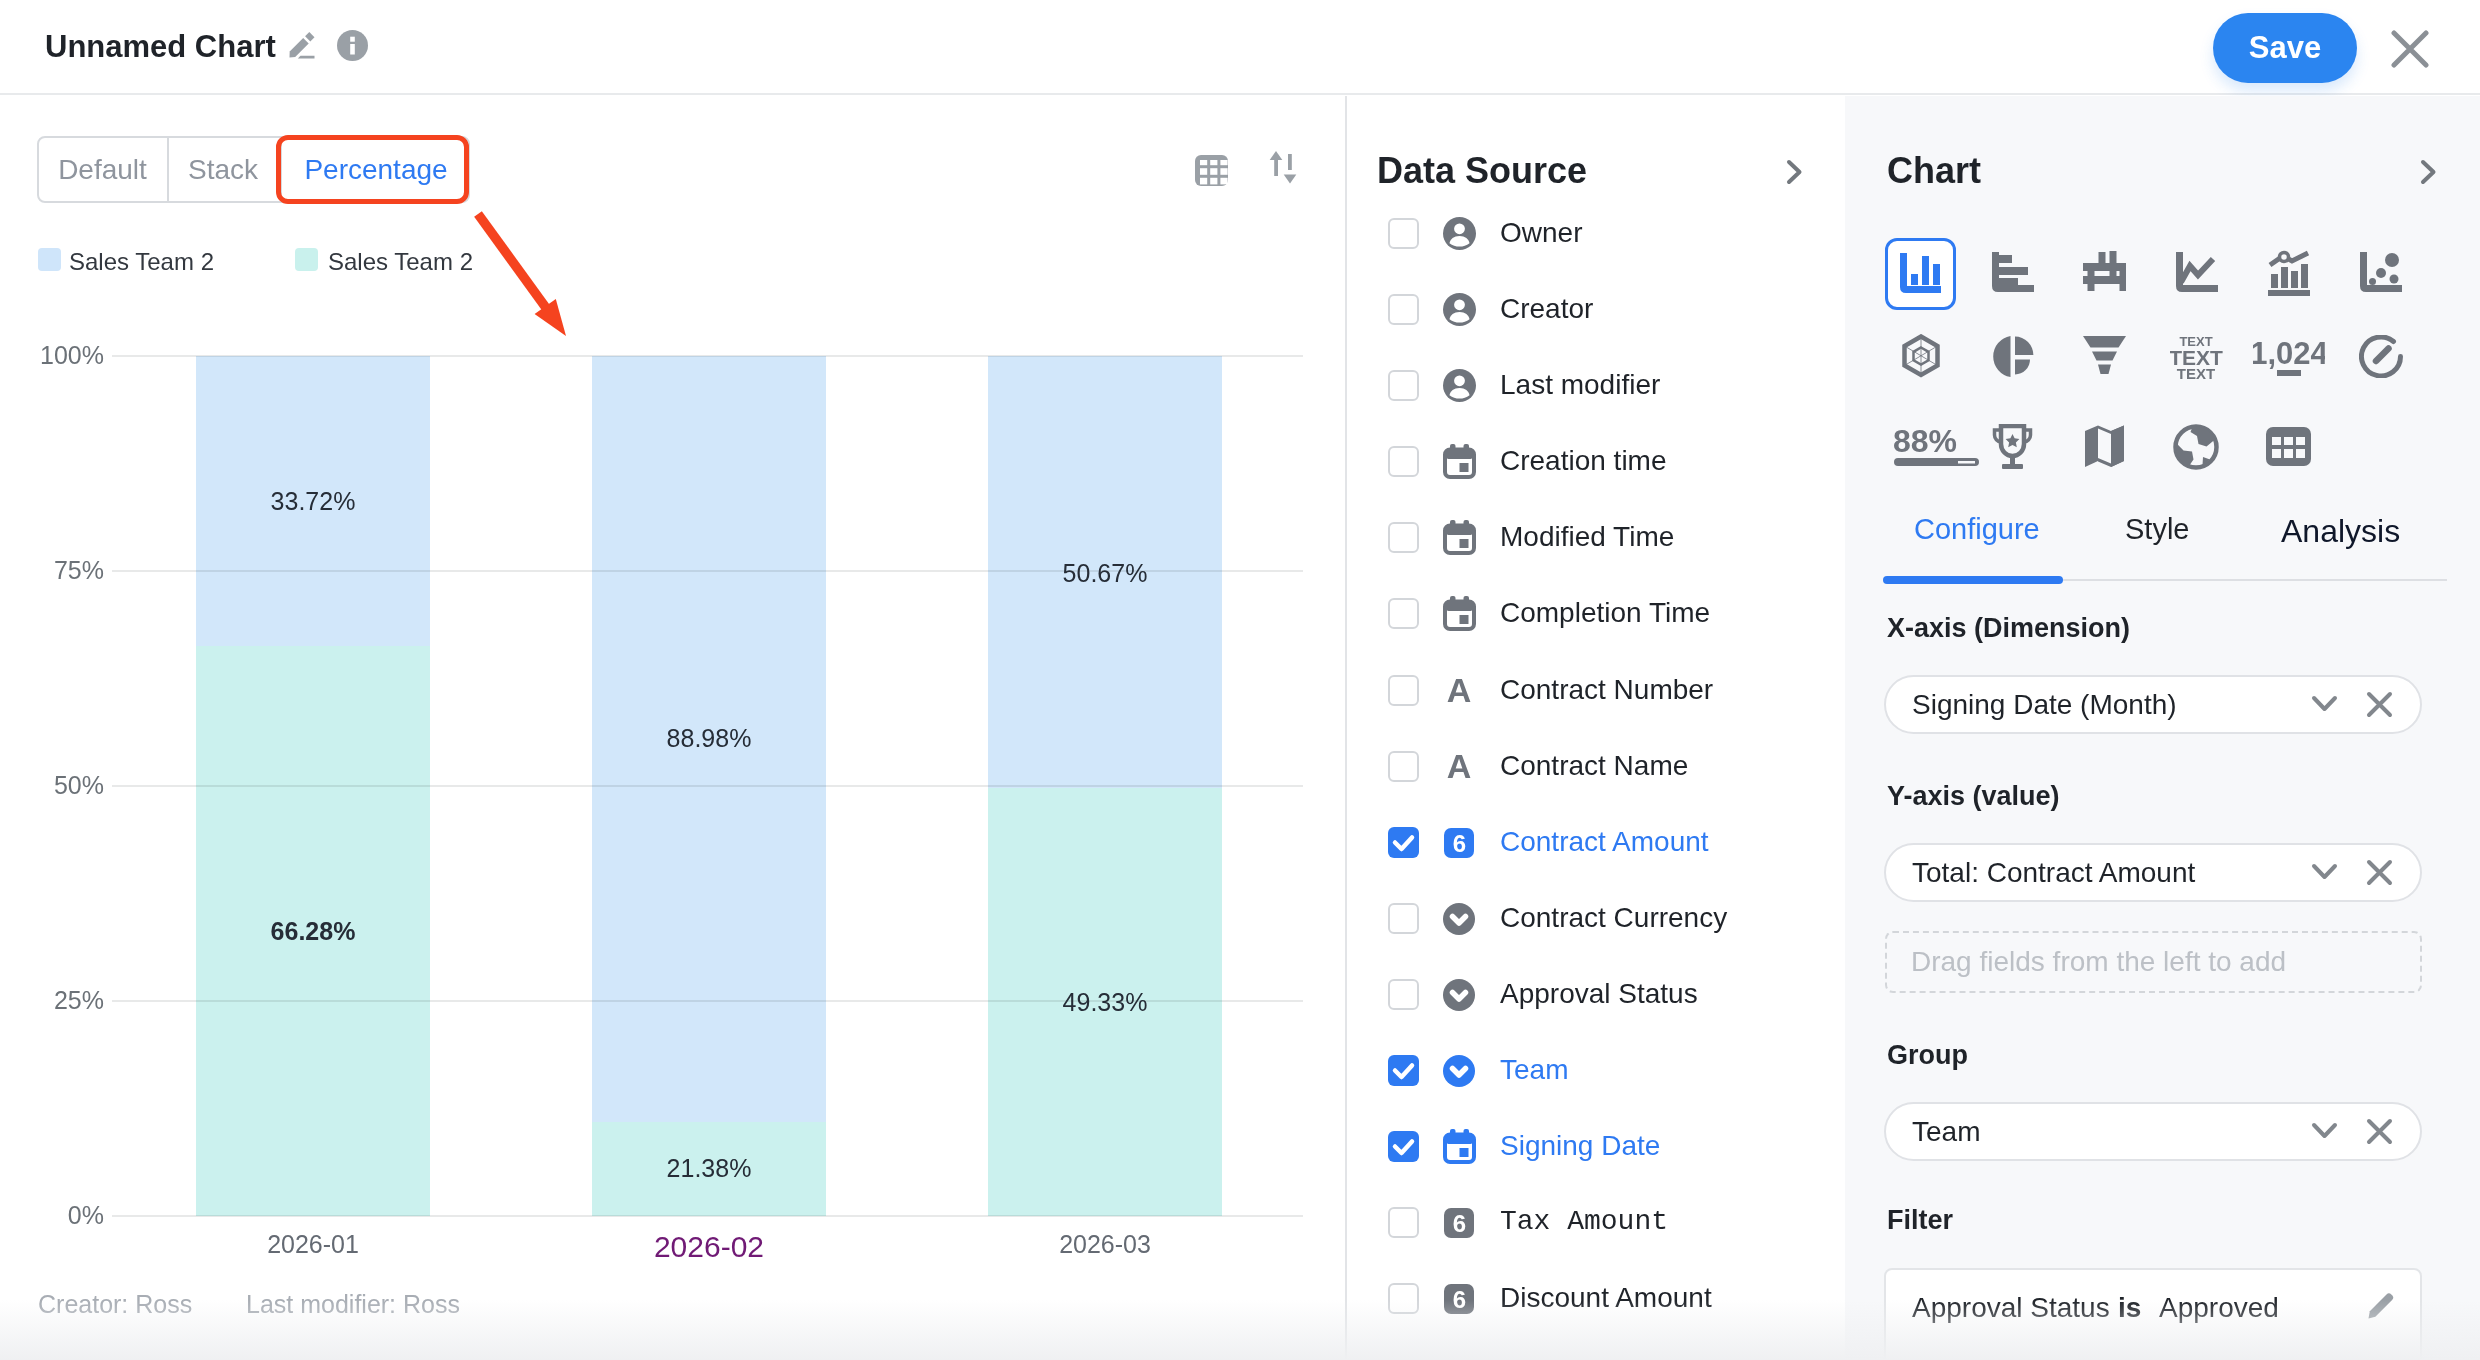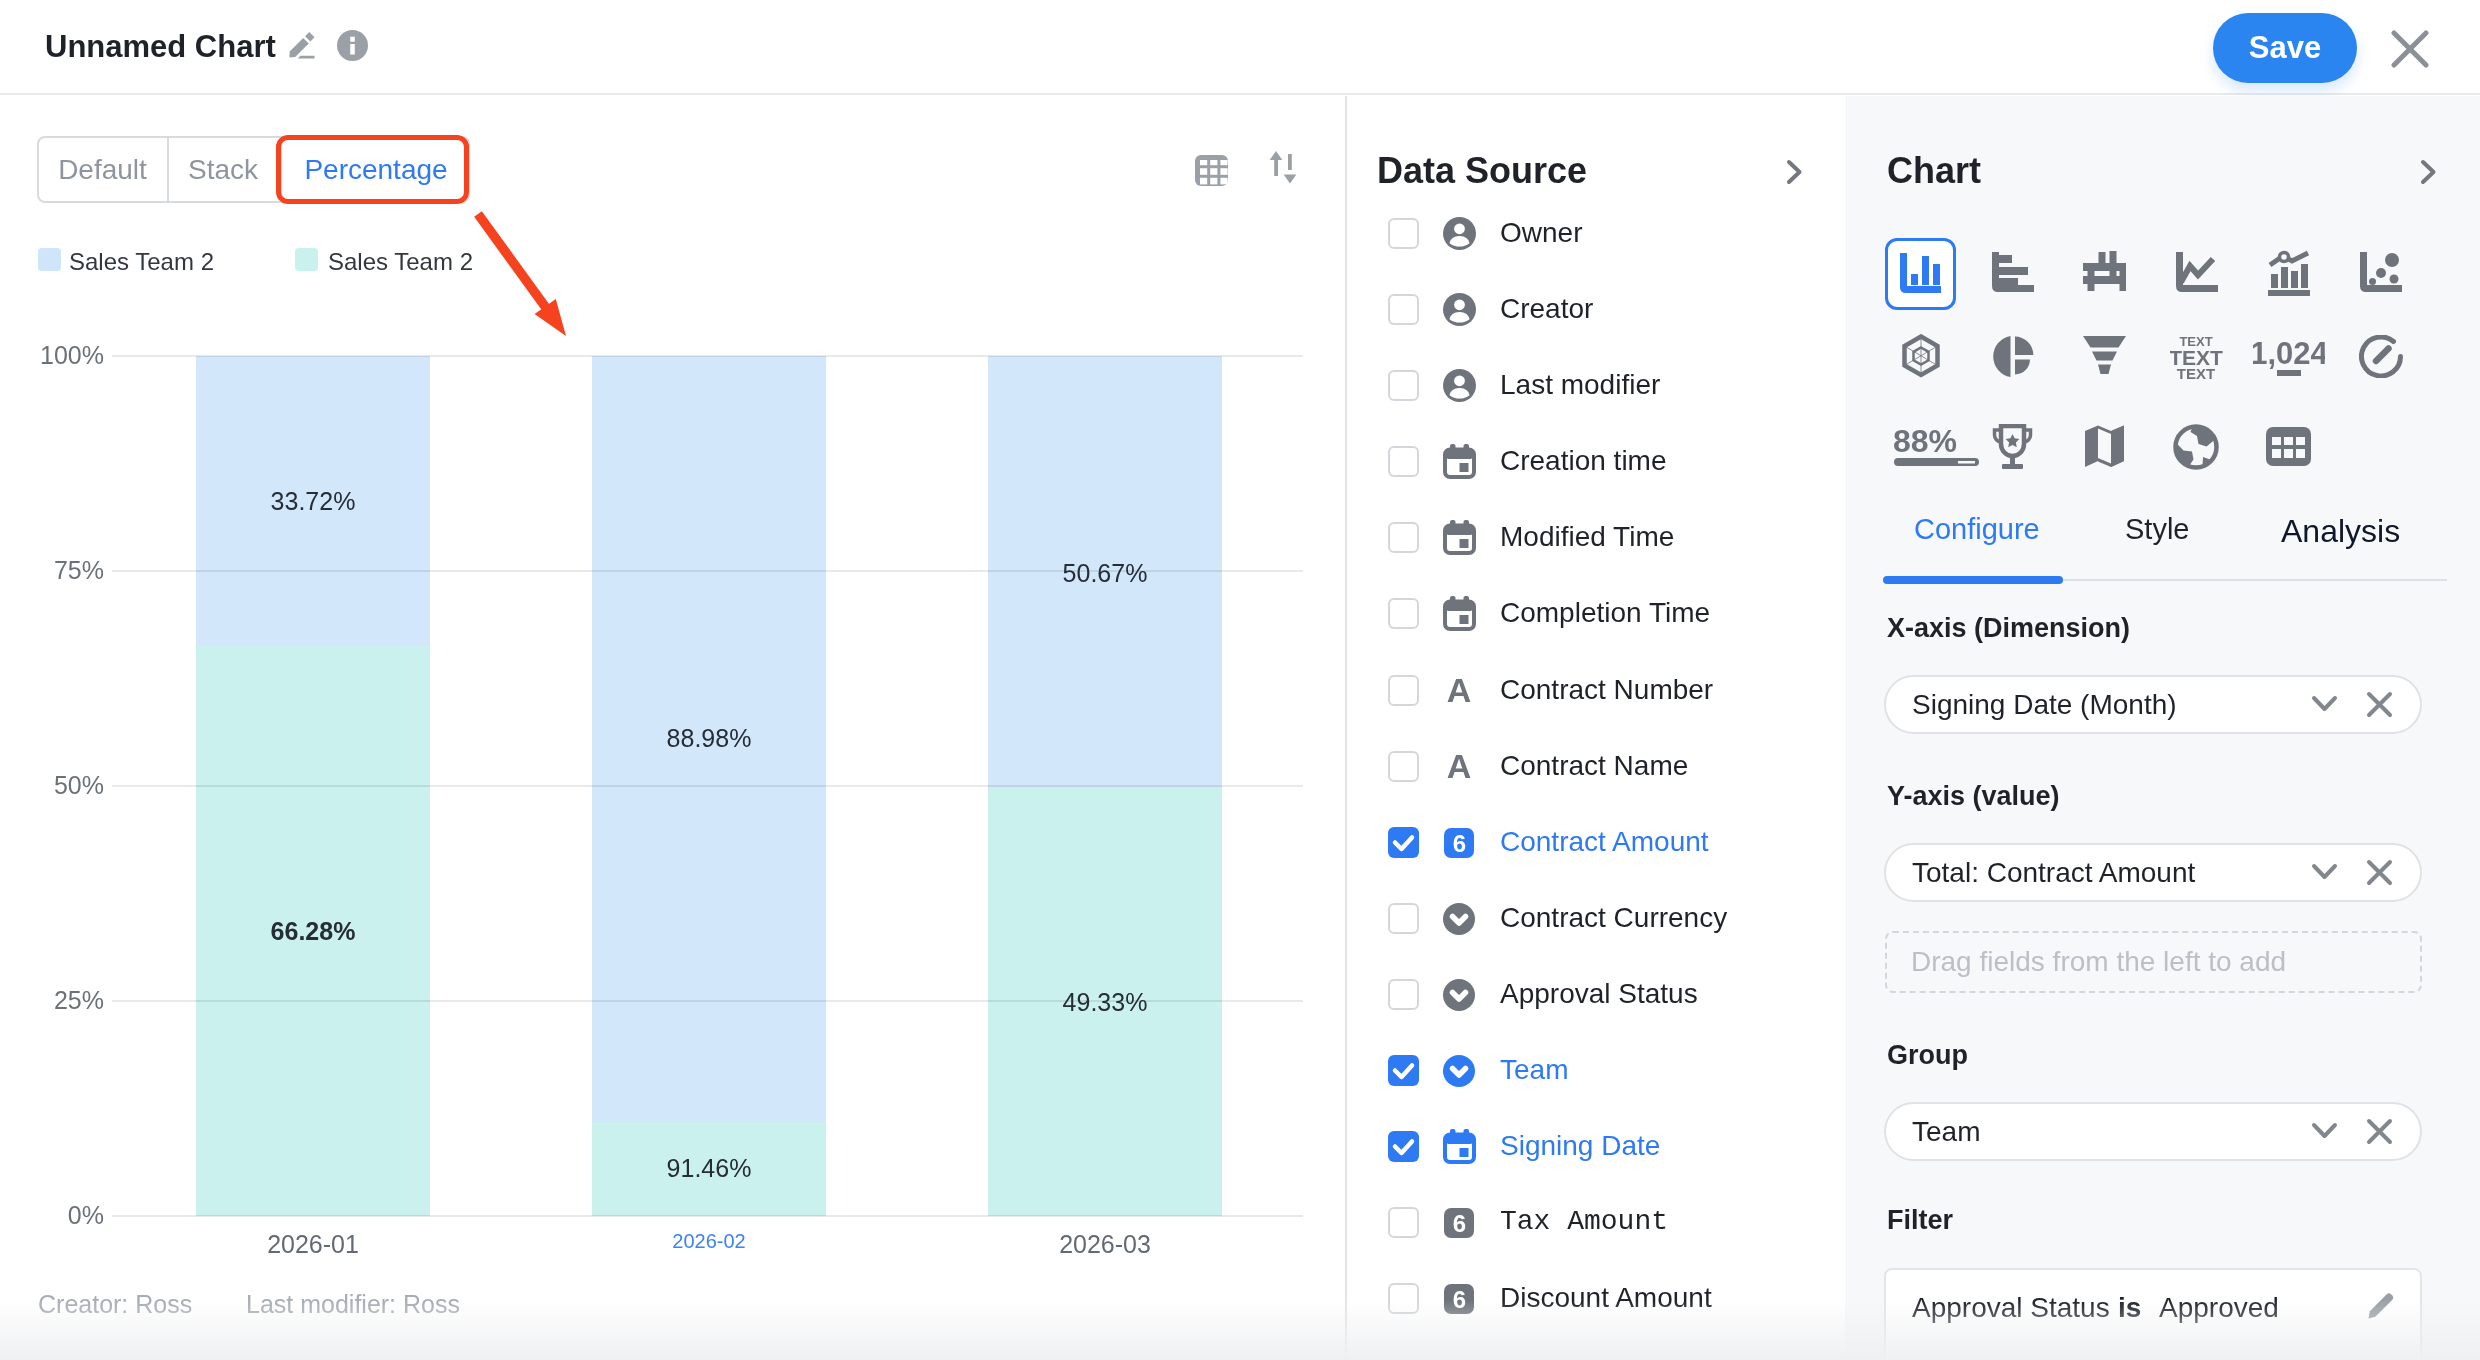--- a/index.html
+++ b/index.html
@@ -85,26 +85,26 @@
 
   <div class="abs" style="left:0px;top:341px;width:104px;font-size:25px;color:#6b7177;text-align:right;">100%</div>
   <div class="abs" style="left:0px;top:556px;width:104px;font-size:25px;color:#6b7177;text-align:right;">75%</div>
   <div class="abs" style="left:0px;top:771px;width:104px;font-size:25px;color:#6b7177;text-align:right;">50%</div>
   <div class="abs" style="left:0px;top:986px;width:104px;font-size:25px;color:#6b7177;text-align:right;">25%</div>
   <div class="abs" style="left:0px;top:1201px;width:104px;font-size:25px;color:#6b7177;text-align:right;">0%</div>
 
   <div class="abs" style="left:196px;top:487px;width:234px;text-align:center;font-size:25px;color:#262d37;">33.72%</div>
   <div class="abs" style="left:196px;top:917px;width:234px;text-align:center;font-size:25px;color:#262d37;font-weight:bold;">66.28%</div>
   <div class="abs" style="left:592px;top:724px;width:234px;text-align:center;font-size:25px;color:#262d37;">88.98%</div>
-  <div class="abs" style="left:592px;top:1154px;width:234px;text-align:center;font-size:25px;color:#262d37;">91.46%</div>
+  <div class="abs" style="left:592px;top:1154px;width:234px;text-align:center;font-size:25px;color:#262d37;">21.38%</div>
   <div class="abs" style="left:988px;top:559px;width:234px;text-align:center;font-size:25px;color:#262d37;">50.67%</div>
   <div class="abs" style="left:988px;top:988px;width:234px;text-align:center;font-size:25px;color:#262d37;">49.33%</div>
 
   <div class="abs" style="left:196px;top:1230px;width:234px;text-align:center;font-size:25px;color:#646a73;">2026-01</div>
-  <div class="abs" style="left:592px;top:1230px;width:234px;text-align:center;font-size:20px;color:#3b82f6;">2026-02</div>
+  <div class="abs" style="left:592px;top:1230px;width:234px;text-align:center;font-size:30px;color:#701a75;">2026-02</div>
   <div class="abs" style="left:988px;top:1230px;width:234px;text-align:center;font-size:25px;color:#646a73;">2026-03</div>
 
   <div class="abs" style="left:38px;top:1290px;font-size:25px;color:#a8adb4;">Creator: Ross</div>
   <div class="abs" style="left:246px;top:1290px;font-size:25px;color:#a8adb4;">Last modifier: Ross</div>
 
   <svg class="abs" style="left:440px;top:200px;" width="160" height="160" viewBox="0 0 160 160">
     <path d="M38 14 L109 112" stroke="#f5431f" stroke-width="9.5" fill="none"></path>
     <path d="M126 136 L94.6 114.1 L115.8 99.1 Z" fill="#f5431f"></path>
   </svg>
 

